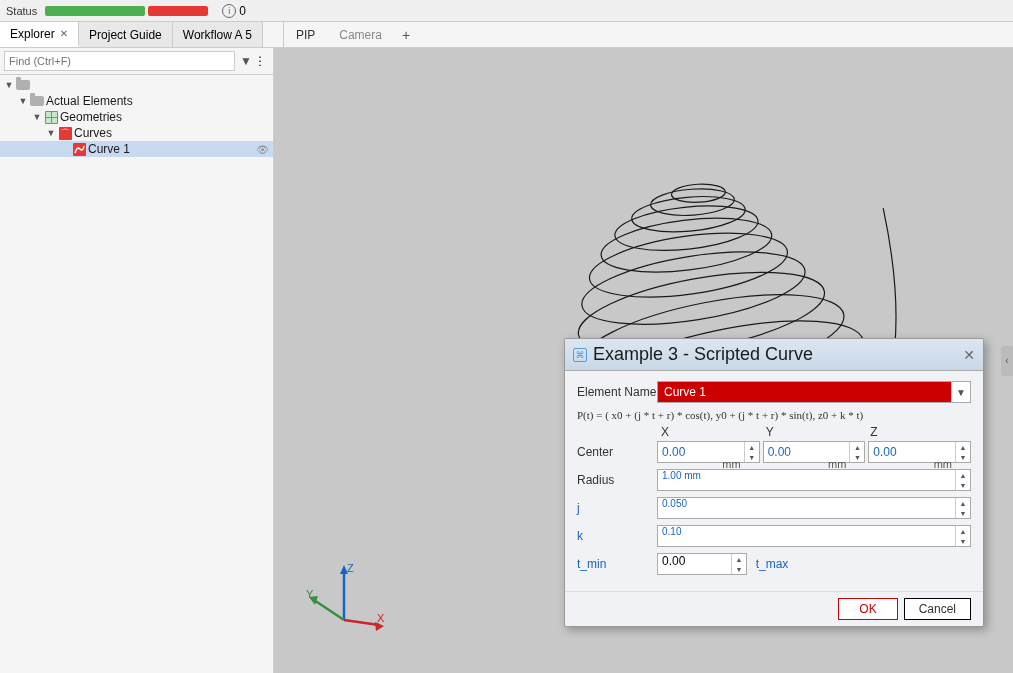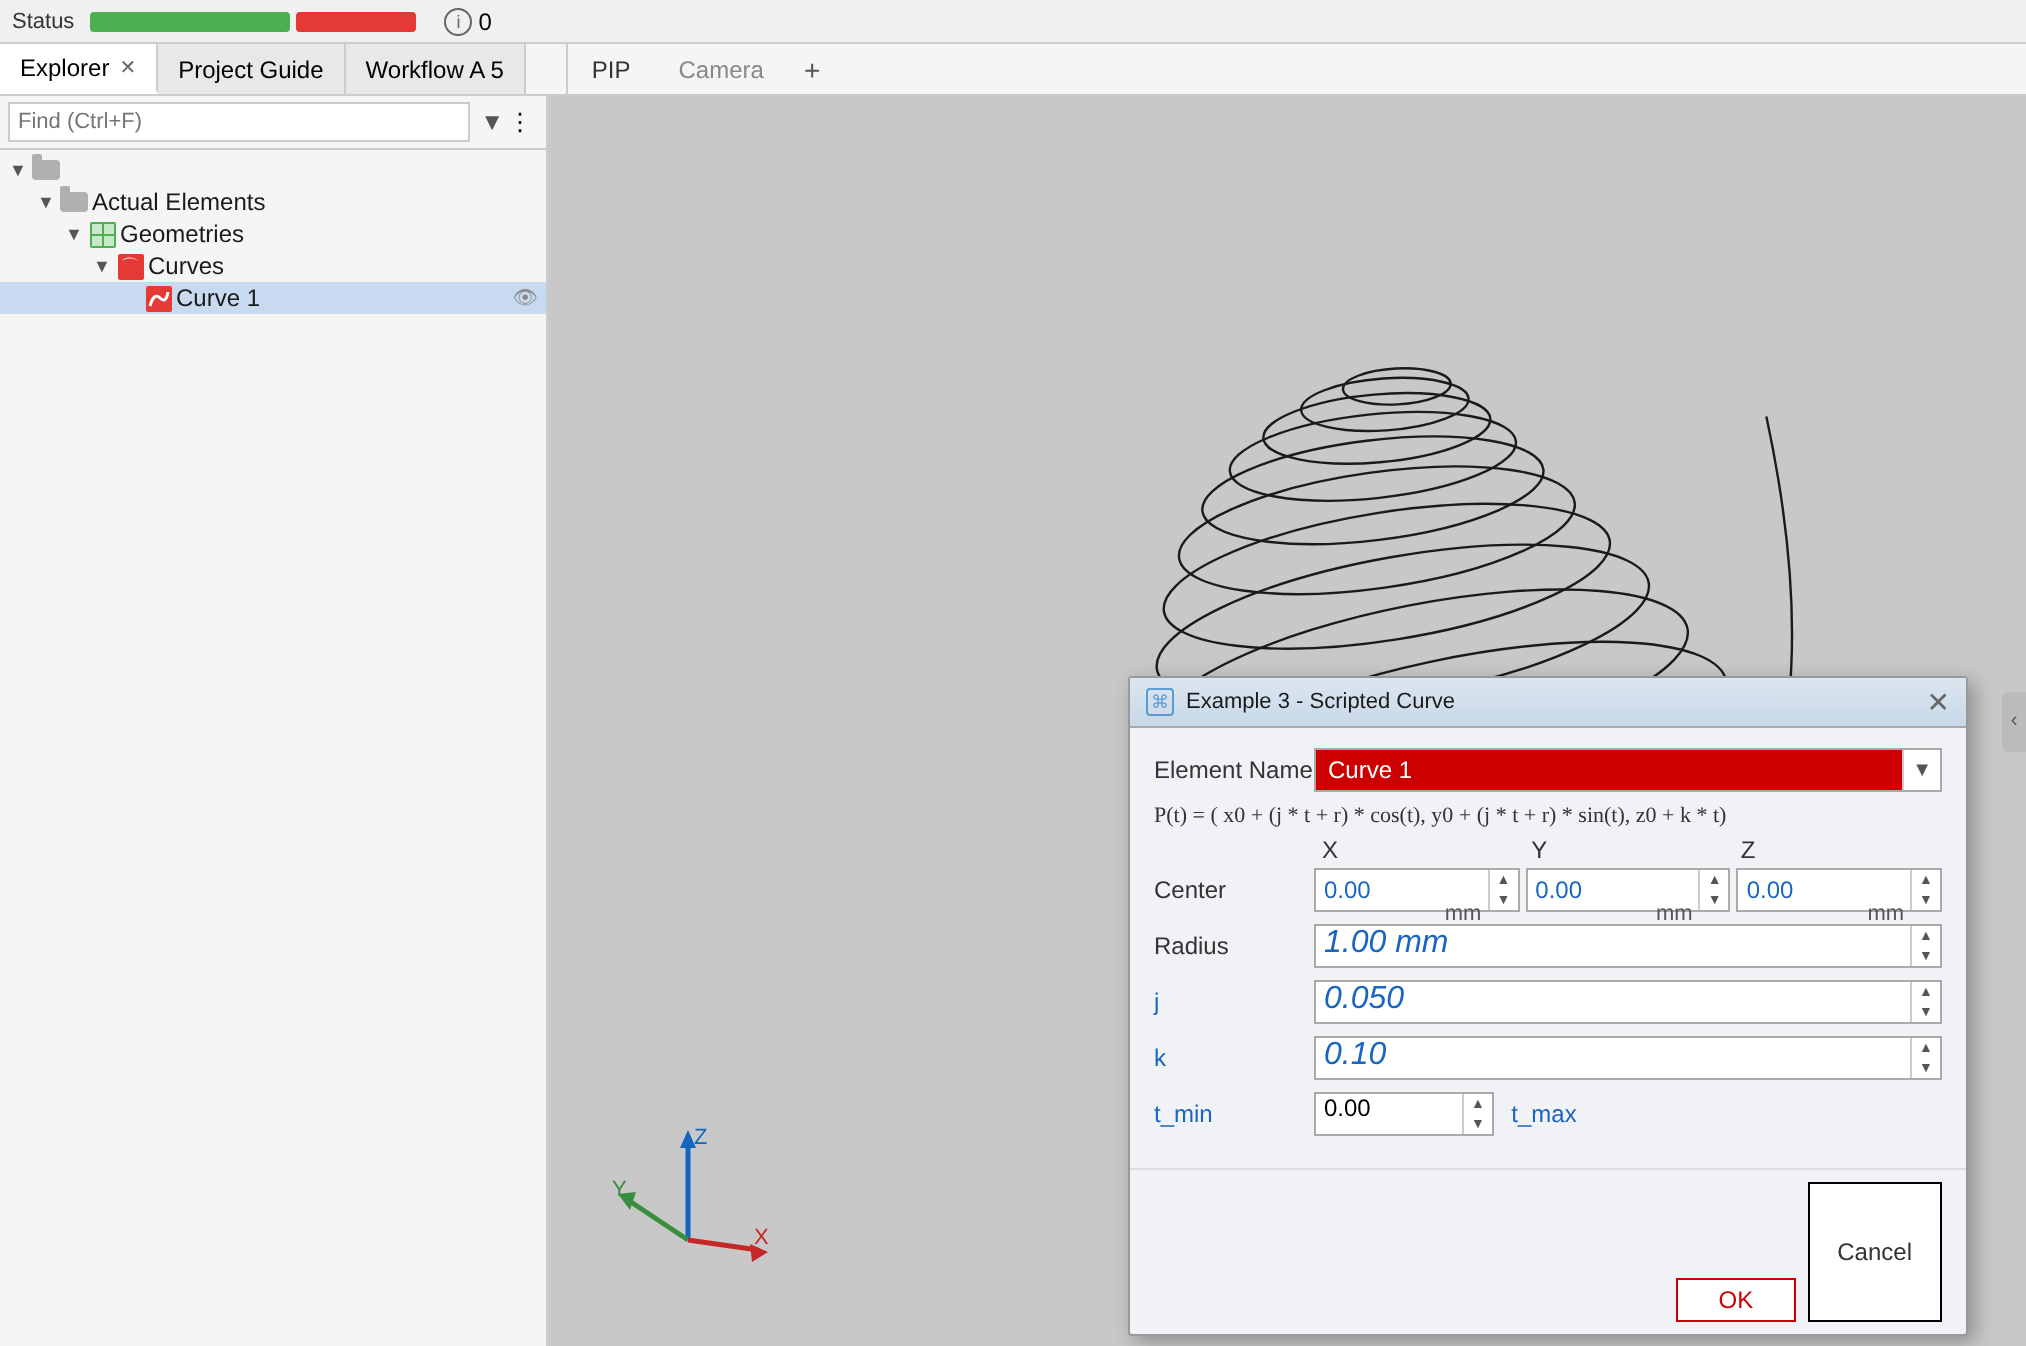--- a/index.html
+++ b/index.html
@@ -89,21 +89,21 @@
     .dialog {
       position: absolute; top: 290px; left: 290px;
       width: 420px; background: #f0f2f5; border: 1px solid #999; box-shadow: 3px 3px 10px rgba(0,0,0,0.3);
       border-radius: 2px; pointer-events: all;
     }
     .dialog-title {
       display: flex; align-items: center; background: linear-gradient(180deg, #dce6f0 0%, #c8d8e8 100%);
       padding: 5px 8px; border-bottom: 1px solid #aaa; gap: 6px;
     }
     .dialog-title-icon { width: 14px; height: 14px; border: 1px solid #5b9bd5; border-radius: 2px; display: flex; align-items: center; justify-content: center; font-size: 9px; color: #5b9bd5; }
-    .dialog-title-text { flex: 1; font-size: 11px; color: #1a1a1a; }
+    .dialog-title-text { flex: 1; font-size: 18px; color: #1a1a1a; }
     .dialog-close { cursor: pointer; font-size: 14px; color: #666; line-height: 1; }
 
     .dialog-body { padding: 10px 12px; }
 
     .field-row { display: flex; align-items: center; margin-bottom: 6px; }
     .field-label { width: 80px; font-size: 12px; color: #333; flex-shrink: 0; }
     .field-content { flex: 1; }
 
     .dropdown-field {
       display: flex; align-items: center; border: 1px solid #aaa; background: white; height: 22px; width: 100%; cursor: pointer;
@@ -119,33 +119,33 @@
     .spinbox-row { display: flex; align-items: center; margin-bottom: 6px; }
     .spinbox-label { width: 80px; font-size: 12px; color: #333; flex-shrink: 0; }
     .spinbox-group { display: flex; gap: 3px; flex: 1; }
     .spinbox { display: flex; align-items: center; border: 1px solid #aaa; background: white; height: 22px; flex: 1; }
     .spinbox-val { flex: 1; padding: 0 4px; font-size: 12px; color: #1a65c0; }
     .spinbox-unit { padding: 0 3px; font-size: 11px; color: #555; margin-top: 24px; }
     .spinbox-arrows { display: flex; flex-direction: column; border-left: 1px solid #ccc; }
     .spinbox-up, .spinbox-down { width: 14px; height: 10px; display: flex; align-items: center; justify-content: center; font-size: 7px; color: #555; cursor: pointer; }
 
     .single-spinbox { display: flex; border: 1px solid #aaa; background: white; height: 22px; width: 100%; }
-    .single-spinbox-val { flex: 1; padding: 0 4px; font-size: 16px; color: #1a65c0; font-style: italic; }
+    .single-spinbox-val { flex: 1; padding: 0 4px; font-size: 10px; color: #1a65c0; }
     .single-spinbox-arrows { display: flex; flex-direction: column; border-left: 1px solid #ccc; }
 
     .tmin-tmax-row { display: flex; align-items: center; margin-bottom: 6px; }
     .tmin-label { width: 80px; font-size: 12px; color: #1a65c0; flex-shrink: 0; }
     .tmin-box { display: flex; border: 1px solid #aaa; background: white; height: 22px; width: 90px; }
     .tmin-val { flex: 1; padding: 0 4px; font-size: 12px; }
     .tmin-arrows { display: flex; flex-direction: column; border-left: 1px solid #ccc; }
     .tmax-label { width: 50px; font-size: 12px; color: #1a65c0; text-align: center; }
     .tmax-box { display: flex; border: 1px solid #aaa; background: white; height: 22px; flex: 1; }
 
     .dialog-footer { display: flex; justify-content: flex-end; padding: 6px 12px; gap: 6px; border-top: 1px solid #ddd; }
-    .btn-ok { padding: 3px 20px; border: 1px solid #c00; background: white; cursor: pointer; font-size: 12px; color: #c00; margin-top: 48px; }
+    .btn-ok { padding: 3px 20px; border: 1px solid #c00; background: white; cursor: pointer; font-size: 12px; color: #c00; }
     .btn-cancel { padding: 3px 14px; border: 1px solid #000000; background: white; cursor: pointer; font-size: 12px; color: #333; }
 
     .field-row-blue .field-label { color: #1a65c0; }
   </style>
 </head>
 <body>
 
 <div class="status-bar">
   <span class="status-label">Status</span>
   <div class="status-bar-progress">

